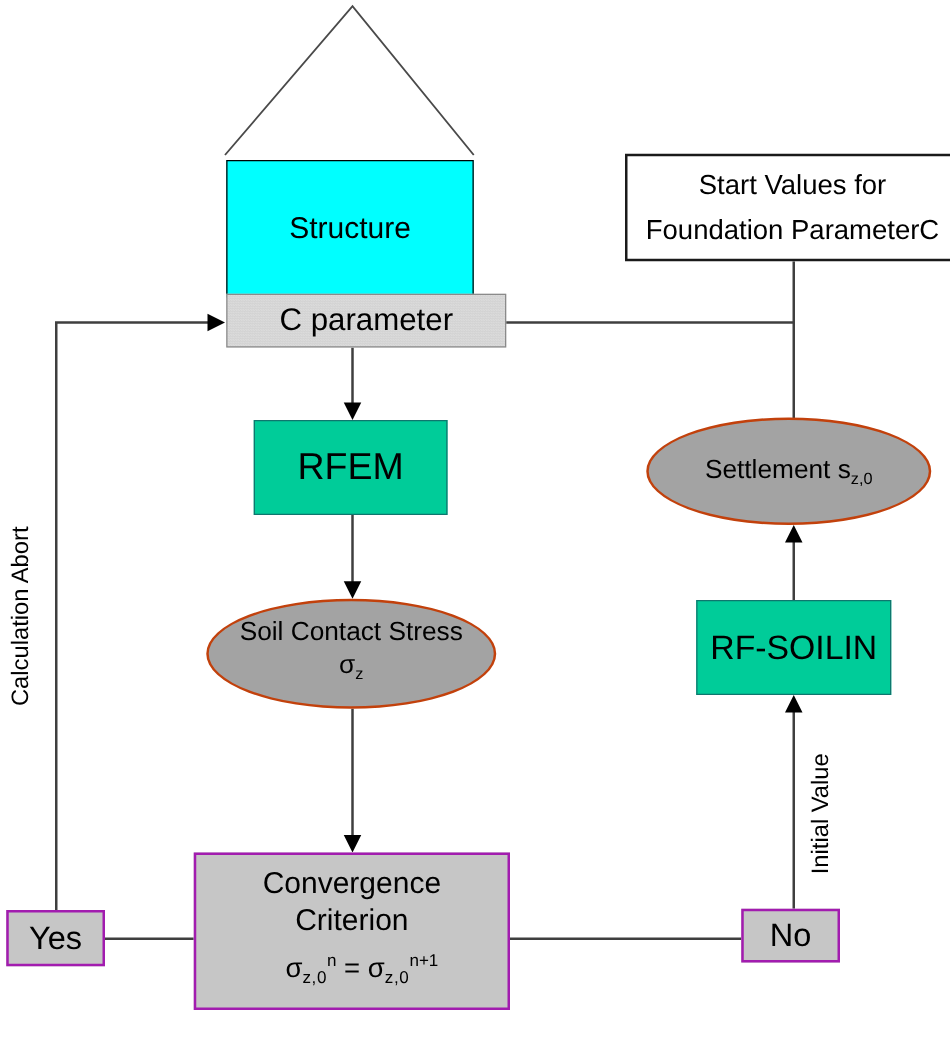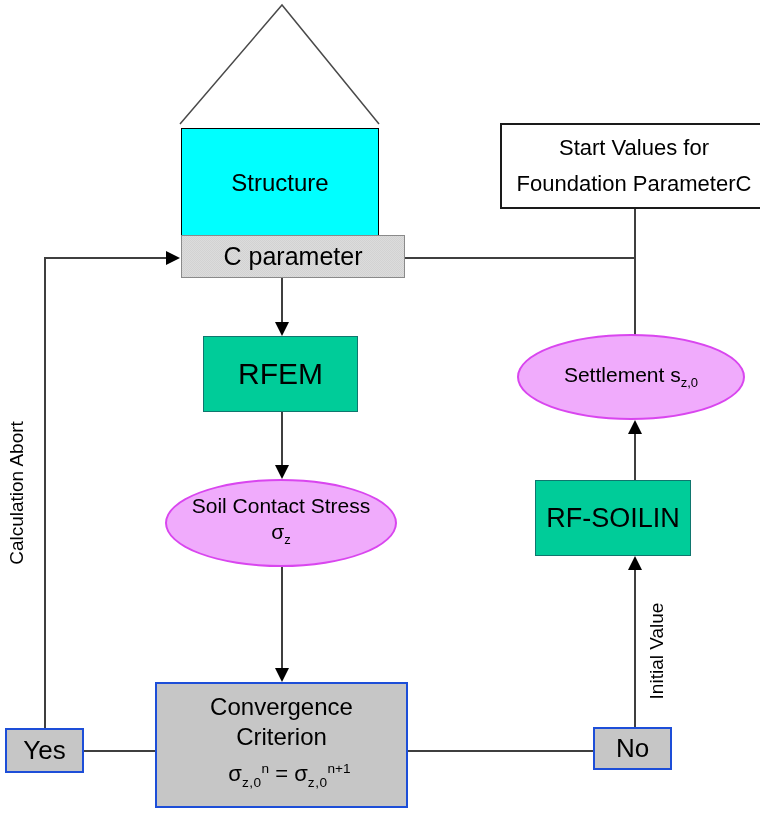--- a/index.html
+++ b/index.html
@@ -27,34 +27,34 @@
     z-index: 2;
     display: flex;
     flex-direction: column;
     align-items: center;
     justify-content: center;
     text-align: center;
     box-sizing: border-box;
   }
   .box-cyan   { background: #00ffff; border: 1px solid #000000; }
   .box-green  { background: #00cc99; border: 1px solid #0f766e; }
-  .box-gray   { background: #c6c6c6; border: 2px solid #1d4ed8; }
+  .box-gray   { background: #c6c6c6; border: 2px solid #a21caf; }
   .box-param  { background: #d6d6d6; border: 1px solid #8a8a8a;
                 background-image: repeating-conic-gradient(#dcdcdc 0 25%, #d2d2d2 0 50%);
                 background-size: 2px 2px; }
   .box-white  { background: #ffffff; border: 2px solid #1a1a1a; }
-  .ellipse    { border-radius: 50%; background: #f0abfc; border: 2px solid #d946ef; }
+  .ellipse    { border-radius: 50%; background: #a3a3a3; border: 2px solid #c2410c; }
 
   #structure-box      { left: 181px; top: 128px; width: 198px; height: 110px; font-size: 24px; }
   #c-parameter-box    { left: 181px; top: 235px; width: 224px; height: 43px;  font-size: 25px; }
   #start-values-box   { left: 500px; top: 123px; width: 268px; height: 86px;  font-size: 22px; line-height: 36px; }
   #rfem-box           { left: 203px; top: 336px; width: 155px; height: 76px;  font-size: 30px; }
   #soil-ellipse       { left: 165px; top: 479px; width: 232px; height: 88px;  font-size: 21px; line-height: 26px; justify-content: center; }
   #settlement-ellipse { left: 517px; top: 334px; width: 228px; height: 86px;  font-size: 21px; }
-  #rf-soilin-box      { left: 535px; top: 480px; width: 156px; height: 76px;  font-size: 27px; }
+  #rf-soilin-box      { left: 557px; top: 480px; width: 156px; height: 76px;  font-size: 27px; }
   #convergence-box    { left: 155px; top: 682px; width: 253px; height: 126px; font-size: 24px; line-height: 30px; }
   #yes-box            { left: 5px;   top: 728px; width: 79px;  height: 45px;  font-size: 26px; }
   #no-box             { left: 593px; top: 727px; width: 79px;  height: 43px;  font-size: 26px; }
 
   .rot-label {
     position: absolute;
     z-index: 2;
     font-size: 19px;
     white-space: nowrap;
     text-align: center;

